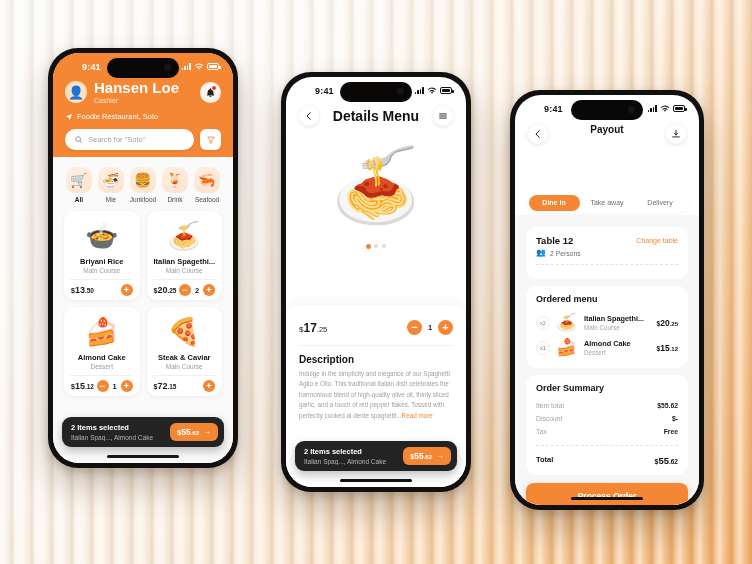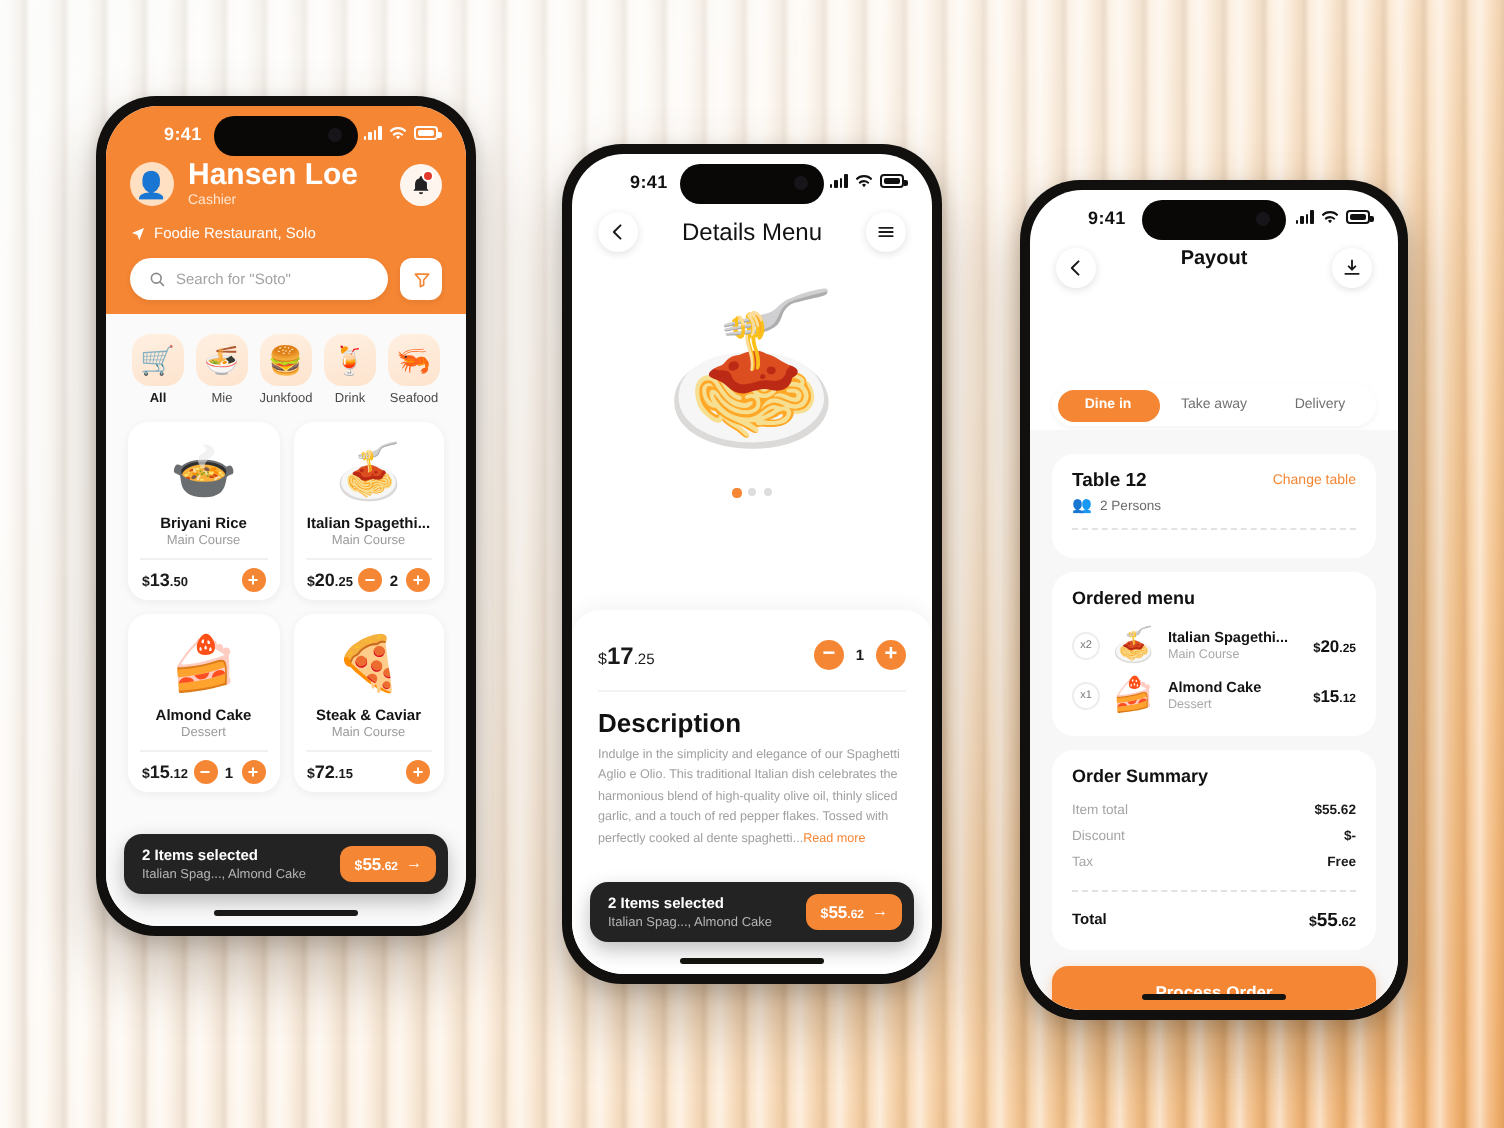--- a/index.html
+++ b/index.html
@@ -133,38 +133,38 @@
   .fb-btn .p{font-size:7px;font-weight:bold}
   .fb-btn .p b{font-size:8.5px}
   .fb-btn .p .dec{font-size:6px}
   .fb-btn .ar{font-size:8px;line-height:1}
 
   
   .p2 .statusbar{color:#111}
   .p2-nav{display:flex;align-items:center;justify-content:space-between;padding:5px 13px 0;}
   .circbtn{width:20px;height:20px;border-radius:50%;background:#fff;box-shadow:0 1px 4px rgba(0,0,0,.12);display:flex;align-items:center;justify-content:center}
   .circbtn svg{width:10px;height:10px;color:#1a1a1a}
-  .p2-title{font-size:12px;font-weight:normal;color:#111}
+  .p2-title{font-size:14px;font-weight:bold;color:#111}
   .p2-hero{height:110px;display:flex;align-items:center;justify-content:center;font-size:72px;line-height:1;margin-top:4px}
   .dots{display:flex;gap:3.5px;justify-content:center;padding:4px 0 0}
   .dots i{width:4px;height:4px;border-radius:50%;background:#ddd;display:block}
   .dots i.on{background:#F58634;width:4.5px;height:4.5px}
   .p2-sheet{position:absolute;top:228px;left:0;right:0;bottom:0;background:#fff;border-radius:14px 14px 0 0;padding:9px 13px 0;box-shadow:0 -2px 10px rgba(0,0,0,.05)}
   .p2-titlerow{display:flex;align-items:flex-start;gap:6px}
   .p2-dish{font-size:9.5px;font-weight:bold;color:#111;line-height:1.35;flex:1}
   .rating{display:flex;align-items:center;gap:2.5px;font-size:6px;color:#555;padding-top:2px}
   .rating .star{color:#FFB800;font-size:8px;line-height:1}
   .heart{width:16px;height:16px;border-radius:50%;border:1px solid #ececec;display:flex;align-items:center;justify-content:center;font-size:8px;color:#333;flex:none}
   .p2-pricerow{display:flex;align-items:center;justify-content:space-between;margin-top:6px}
   .p2-price{font-size:8px;color:#1a1a1a;font-weight:normal}
   .p2-price b{font-size:12px}
   .p2-price .dec{font-size:7.5px}
   .step-lg{display:flex;align-items:center;gap:5px}
   .rbtn-lg{width:15px;height:15px;border-radius:50%;background:#F58634;color:#fff;display:flex;align-items:center;justify-content:center;font-size:11px;font-weight:bold;line-height:1}
-  .desc-h{font-size:13px;font-weight:bold;color:#111;margin-top:10px;padding-top:8px;border-top:1px solid #f2f2f2}
+  .desc-h{font-size:10px;font-weight:bold;color:#111;margin-top:10px;padding-top:8px;border-top:1px solid #f2f2f2}
   .desc-p{font-size:6.3px;line-height:1.65;color:#a0a0a0;margin-top:4px}
   .desc-p a{color:#F58634;text-decoration:none}
 
   
   .p3 .statusbar{color:#111}
   .p3-nav{display:flex;align-items:flex-start;justify-content:space-between;padding:5px 13px 0}
   .p3-title{font-size:10px;font-weight:bold;color:#111}
   .p3-body{position:absolute;top:120px;left:0;right:0;bottom:0;background:#f7f7f7;overflow:hidden}
   .tabs{display:flex;background:#fff;border-radius:16px;margin:0 11px;padding:2.5px;gap:2px;box-shadow:0 1px 3px rgba(0,0,0,.05)}
   .tab{flex:1;text-align:center;font-size:7px;color:#707070;padding:4.5px 0;border-radius:13px}

